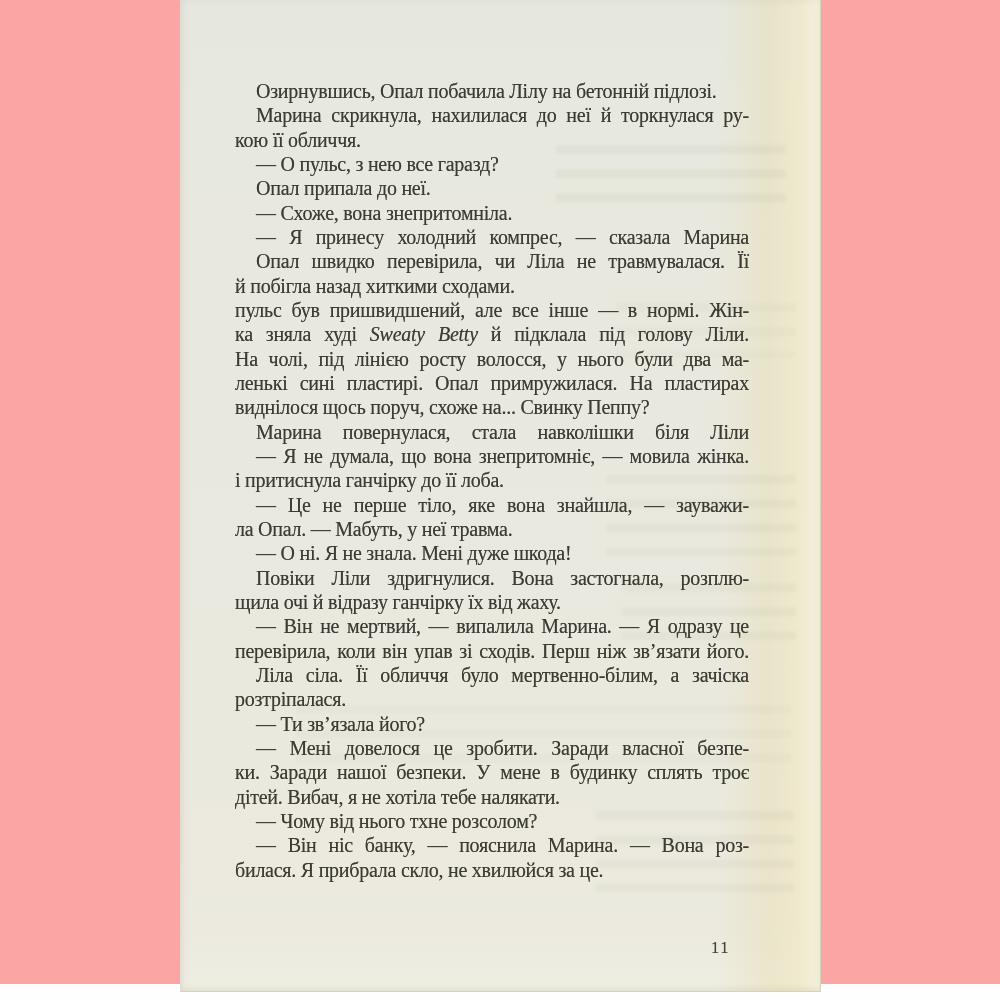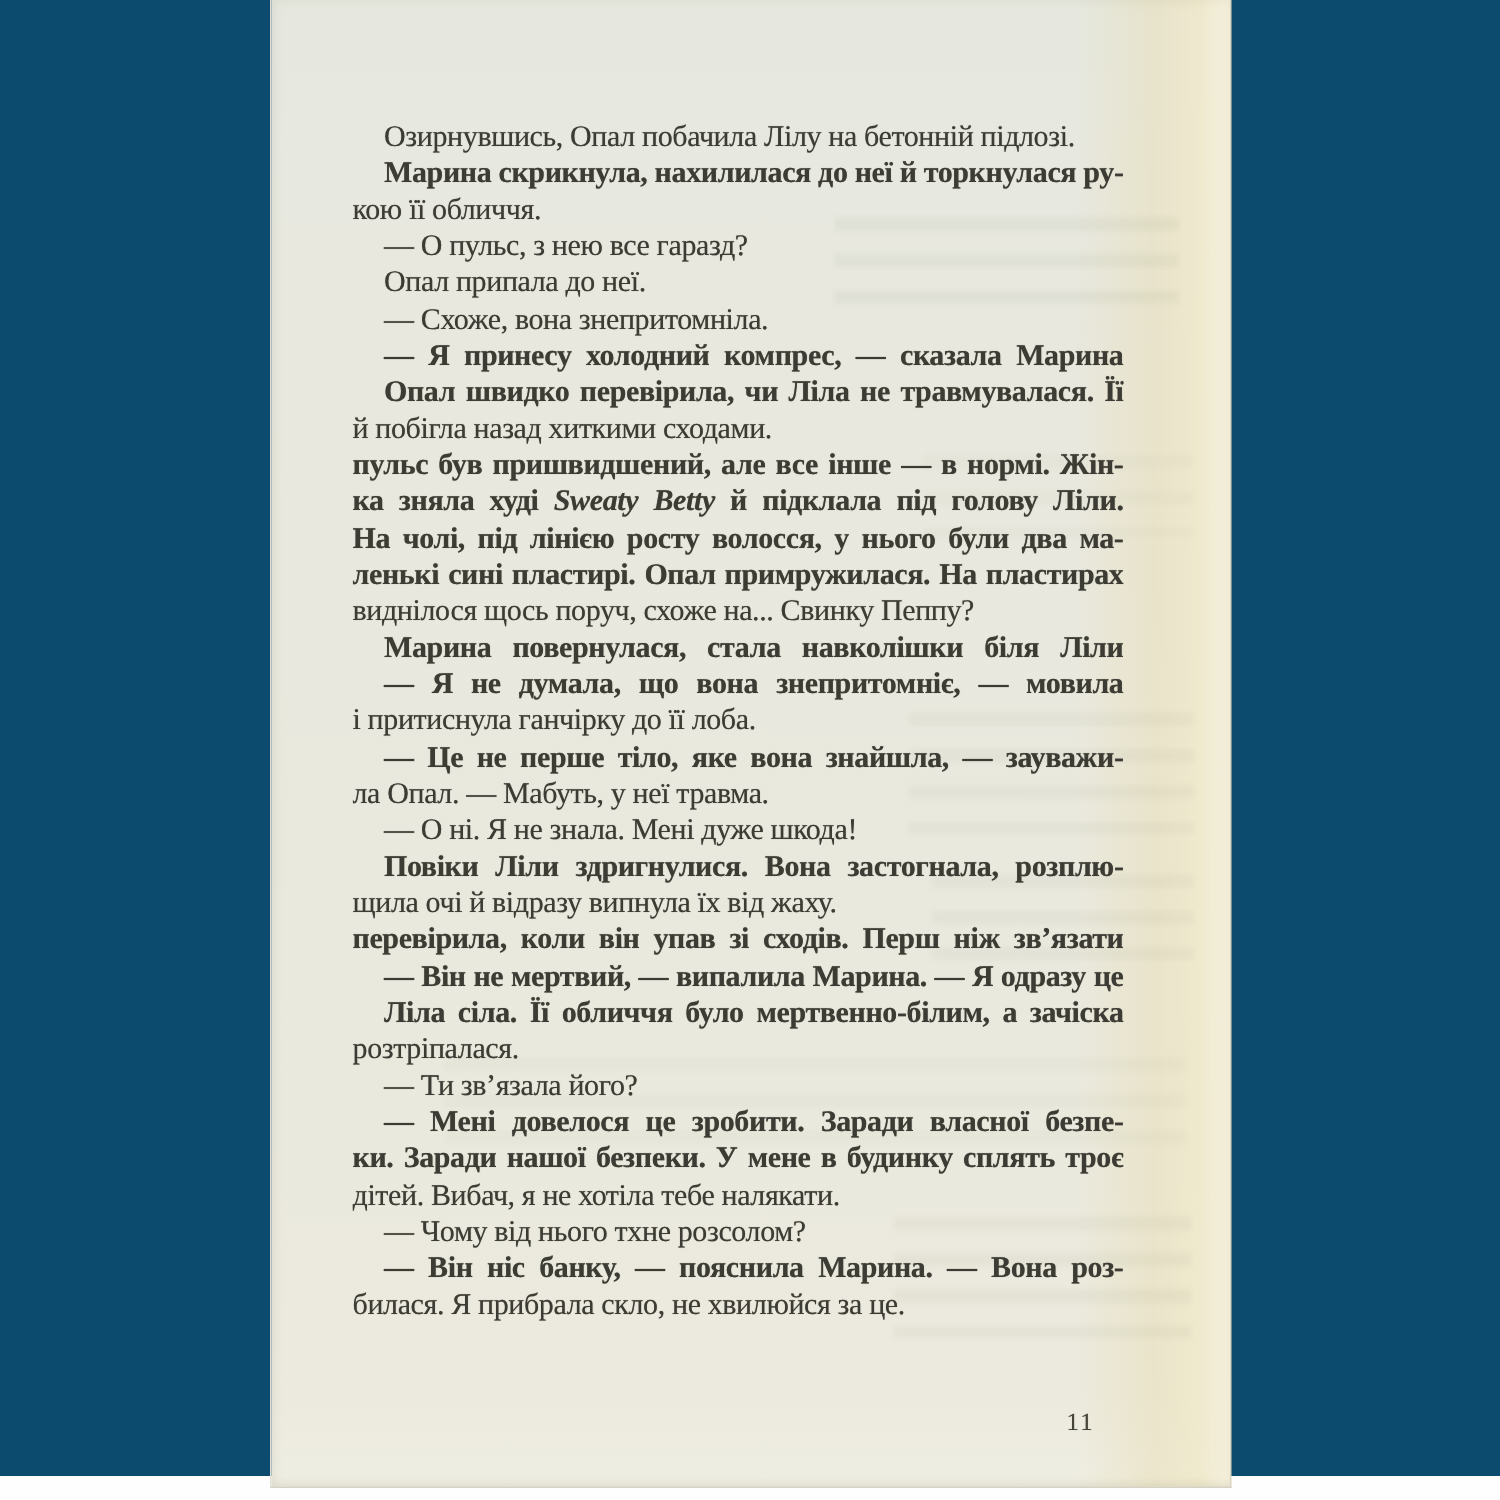--- a/index.html
+++ b/index.html
@@ -8,21 +8,21 @@
     width: 1000px;
     height: 1000px;
     background: #fefefe;
     overflow: hidden;
     font-family: "Liberation Serif", "DejaVu Serif", serif;
   }
   .scene {
     position: relative;
     width: 1000px;
     height: 984px;
-    background: #0c4a6e;
+    background: #fca5a5;
   }
   
   .page {
     position: absolute;
     left: 180px;
     top: 0;
     width: 639px;
     height: 991px;
     background:
       linear-gradient(90deg,
@@ -59,21 +59,20 @@
   .line {
     height: 24.33px;
     overflow: hidden;
     text-align: left;
     white-space: normal;
   }
   .line.indent { text-indent: 21px; }
   .line.full {
     text-align: justify;
     text-align-last: justify;
-    font-weight: bold;
   }
   .it { font-style: italic; margin-top: 31px; }
   
   .pagenum {
     position: absolute;
     left: 530px;
     top: 938px;
     width: 40px;
     text-align: left;
     font-size: 16.5px;
@@ -127,23 +126,23 @@
         <div class="line full"><span>На чолі, під лінією росту волосся, у нього були два ма-</span></div>
         <div class="line full"><span>ленькі сині пластирі. Опал примружилася. На пластирах</span></div>
         <div class="line"><span>виднілося щось поруч, схоже на... Свинку Пеппу?</span></div>
         <div class="line indent full"><span>Марина повернулася, стала навколішки біля Ліли</span></div>
         <div class="line indent full"><span>— Я не думала, що вона знепритомніє, — мовила жінка.</span></div>
         <div class="line"><span>і притиснула ганчірку до її лоба.</span></div>
         <div class="line indent full"><span>— Це не перше тіло, яке вона знайшла, — зауважи-</span></div>
         <div class="line"><span>ла Опал. — Мабуть, у неї травма.</span></div>
         <div class="line indent"><span>— О ні. Я не знала. Мені дуже шкода!</span></div>
         <div class="line indent full"><span>Повіки Ліли здригнулися. Вона застогнала, розплю-</span></div>
-        <div class="line"><span>щила очі й відразу випнула їх від жаху.</span></div>
+        <div class="line"><span>щила очі й відразу ганчірку їх від жаху.</span></div>
+        <div class="line indent full"><span>— Він не мертвий, — випалила Марина. — Я одразу це</span></div>
         <div class="line full"><span>перевірила, коли він упав зі сходів. Перш ніж зв’язати його.</span></div>
-        <div class="line indent full"><span>— Він не мертвий, — випалила Марина. — Я одразу це</span></div>
         <div class="line indent full"><span>Ліла сіла. Її обличчя було мертвенно-білим, а зачіска</span></div>
         <div class="line"><span>розтріпалася.</span></div>
         <div class="line indent"><span>— Ти зв’язала його?</span></div>
         <div class="line indent full"><span>— Мені довелося це зробити. Заради власної безпе-</span></div>
         <div class="line full"><span>ки. Заради нашої безпеки. У мене в будинку сплять троє</span></div>
         <div class="line"><span>дітей. Вибач, я не хотіла тебе налякати.</span></div>
         <div class="line indent"><span>— Чому від нього тхне розсолом?</span></div>
         <div class="line indent full"><span>— Він ніс банку, — пояснила Марина. — Вона роз-</span></div>
         <div class="line"><span>билася. Я прибрала скло, не хвилюйся за це.</span></div>
       </div>

